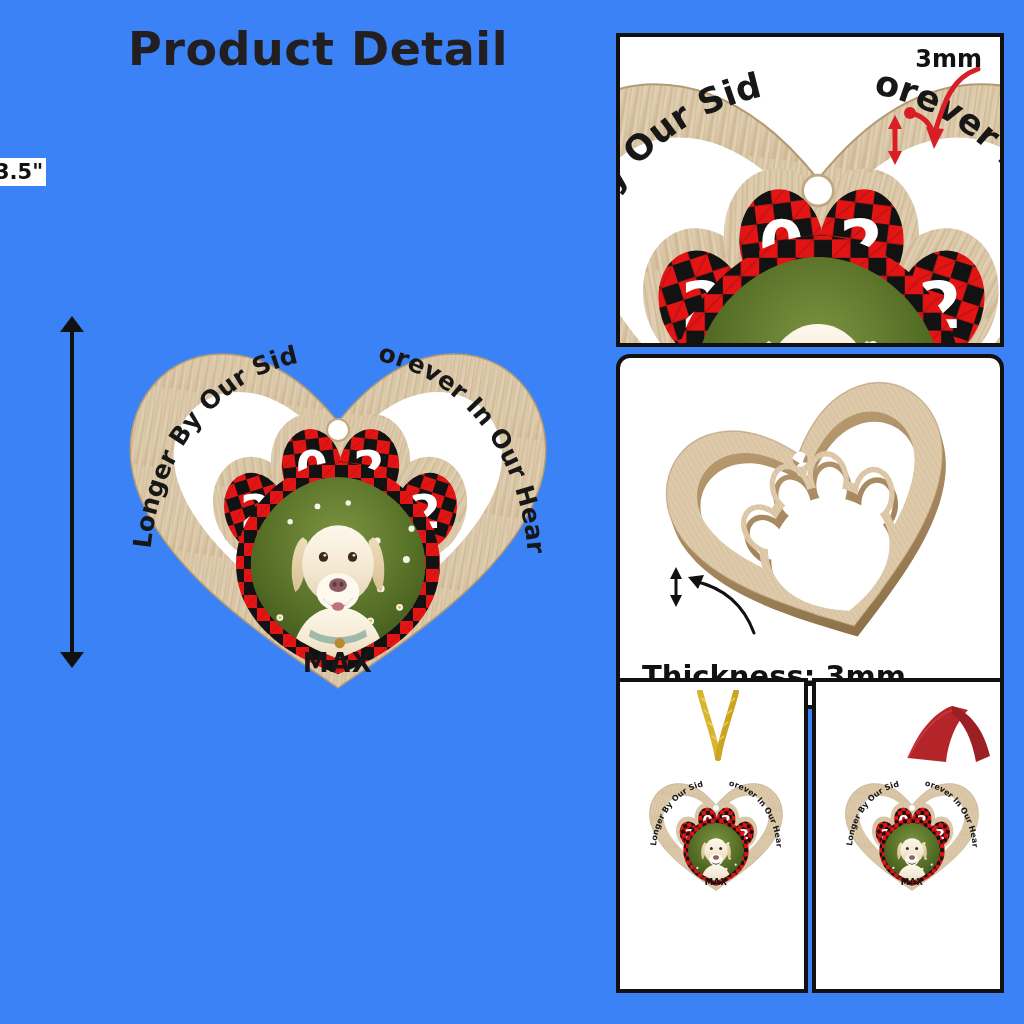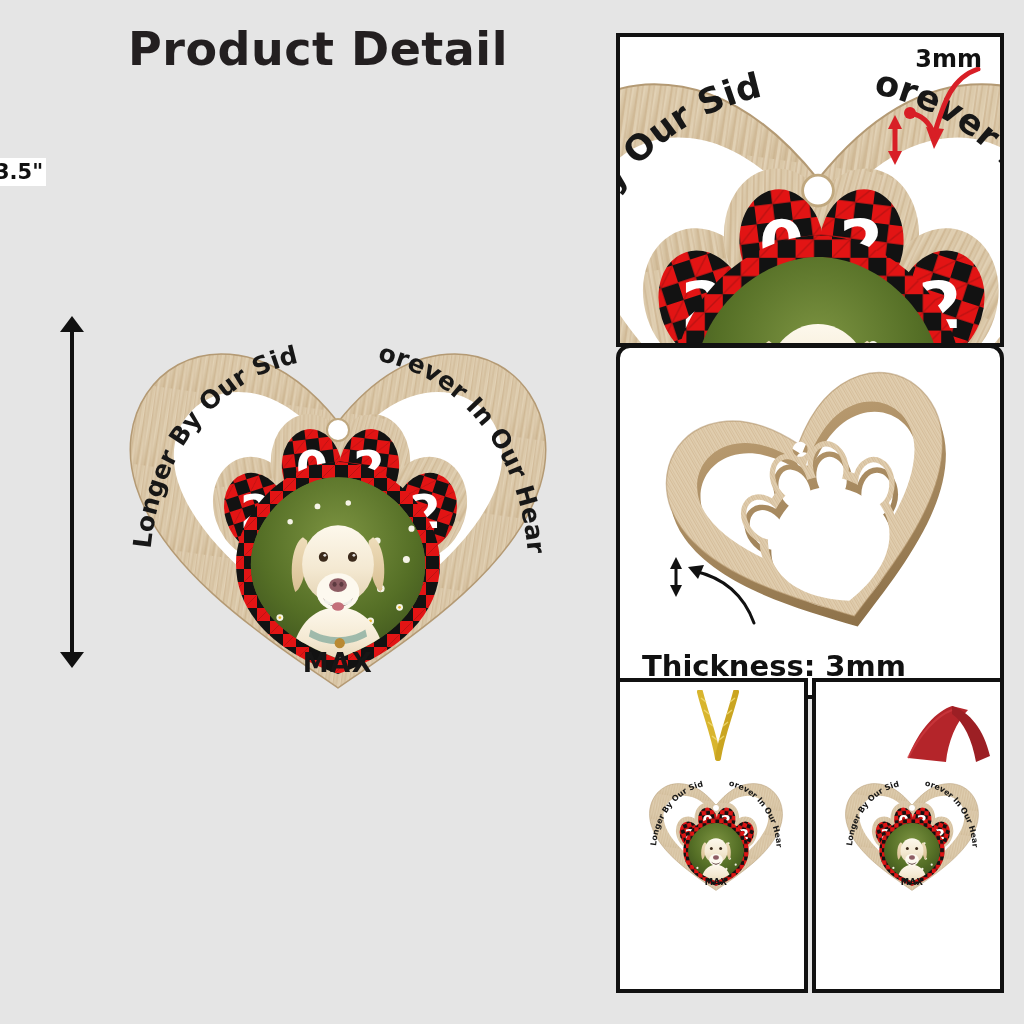--- a/index.html
+++ b/index.html
@@ -1,19 +1,19 @@
 <!DOCTYPE html>
 <html><head>
 <meta charset="utf-8">
 <style>
   html,body{margin:0;padding:0;background:#fff;}
   body{width:1024px;height:1024px;position:relative;overflow:hidden;
        font-family:"Liberation Sans",sans-serif;}
 
-  #stage{position:absolute;inset:0;background:#e5e5e5;}
+  #stage{position:absolute;inset:0;background:#3b82f6;}
 
   
   #page-title{
     position:absolute;left:128px;top:26px;
     font-size:46px;font-weight:700;color:#231f20;
     letter-spacing:.5px;line-height:1;
     font-family:"DejaVu Sans","Liberation Sans",sans-serif;
   }
 
   
@@ -27,21 +27,21 @@
      color:#111;background:#fff;padding:2px 3px;
      font-family:"DejaVu Sans","Liberation Sans",sans-serif;}
 
   
   .orn{position:relative;}
   .orn svg{display:block;width:100%;height:100%;overflow:visible;}
 
   
   .panel{position:absolute;border:4px solid #111;background:#fff;overflow:hidden;box-sizing:border-box;}
   #panel-closeup{left:616px;top:33px;width:388px;height:314px;}
-  #panel-blank  {left:616px;top:344px;width:388px;height:355px;border-radius:14px;}
+  #panel-blank  {left:616px;top:354px;width:388px;height:355px;border-radius:14px;}
   #panel-gold   {left:616px;top:678px;width:192px;height:315px;}
   #panel-red    {left:812px;top:678px;width:192px;height:315px;}
 
   .panel-label{position:absolute;font-weight:700;color:#111;
      font-family:"DejaVu Sans","Liberation Sans",sans-serif;white-space:nowrap;}
   #label-3mm{right:18px;top:8px;font-size:24px;}
   #label-thickness{left:22px;bottom:12px;font-size:29px;}
 
   .panel .zoomwrap{position:absolute;}
   

